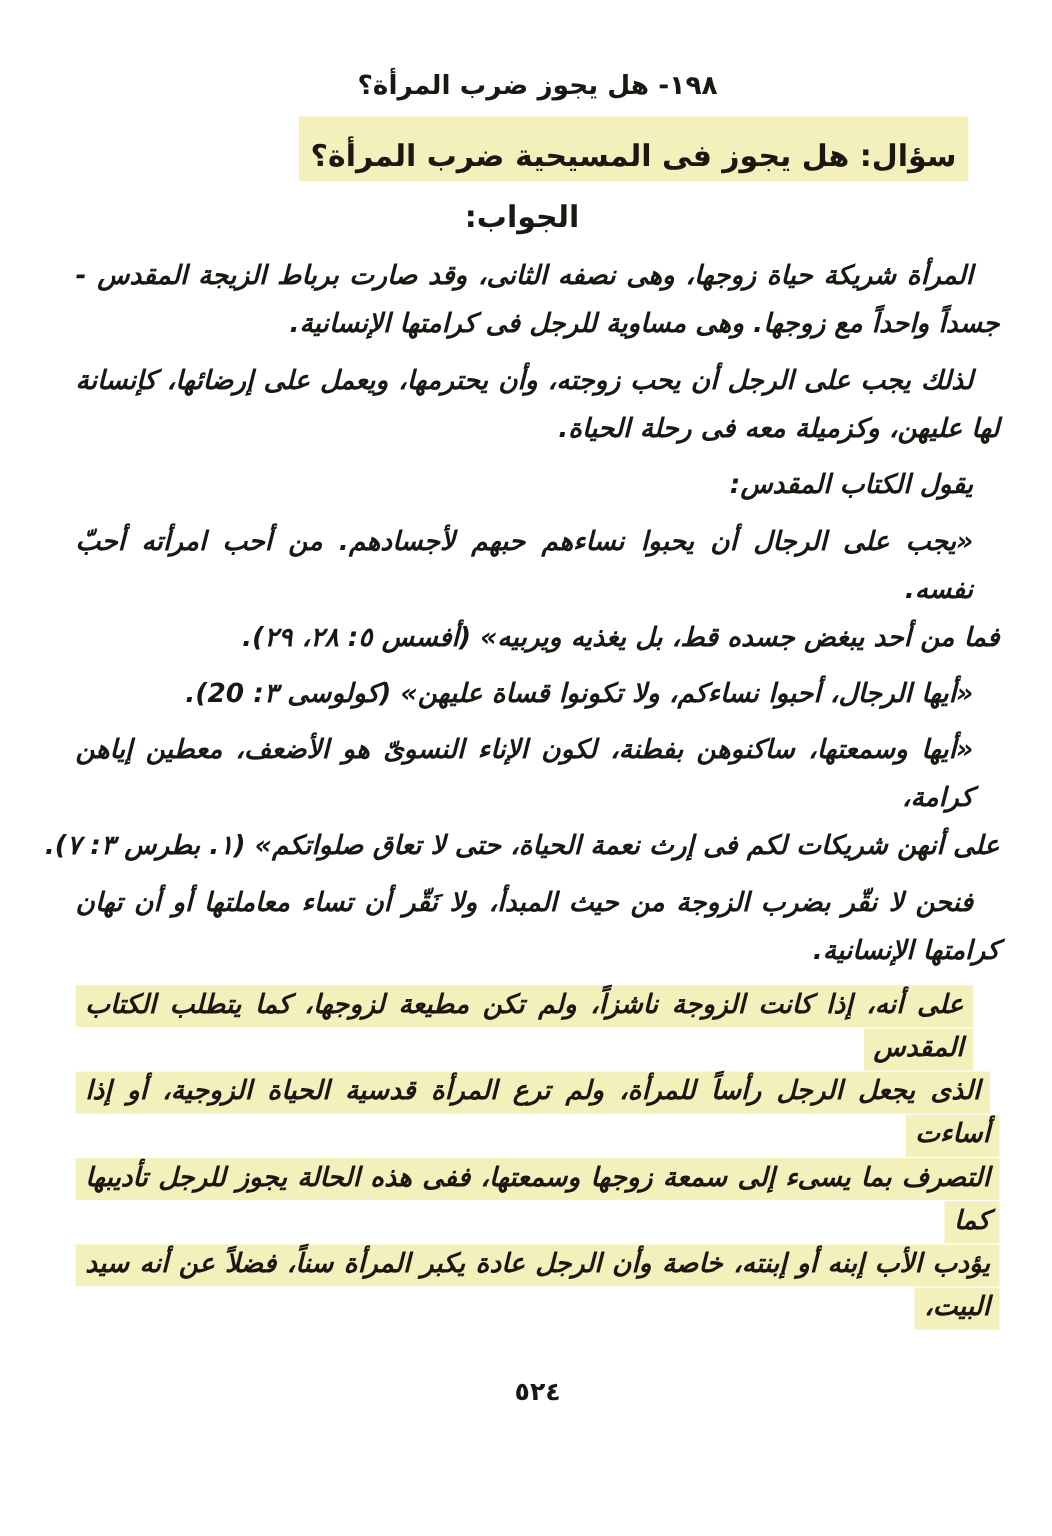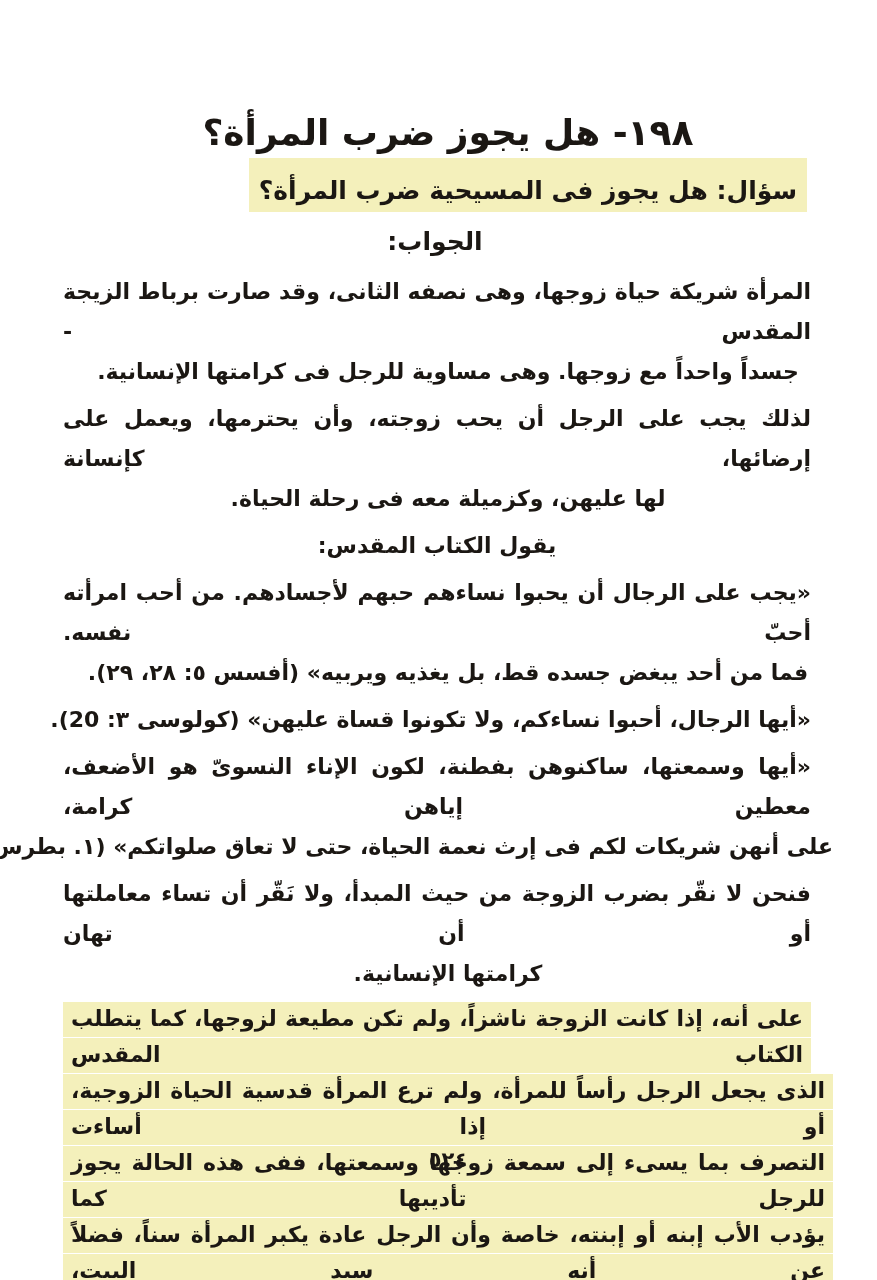--- a/index.html
+++ b/index.html
@@ -18,23 +18,23 @@
     color: #1b1713;
     overflow: hidden;
   }
   .content {
     position: absolute;
     top: 0;
     right: 44px;
     left: 63px;
   }
   .title {
-    margin-top: 110px;
+    margin-top: 49px;
     text-align: center;
-    font-size: 36px;
+    font-size: 22px;
     font-weight: 800;
     line-height: 46px;
     letter-spacing: 0;
   }
   .question-line {
     margin-top: 14px;
     padding-right: 26px;
     text-align: right;
     font-size: 25px;
     font-weight: 800;
@@ -53,27 +53,28 @@
     line-height: 40px;
   }
   .body {
     margin-top: 10px;
     font-size: 22px;
     font-weight: 600;
   }
   .paragraph {
     margin: 0 0 7px 0;
     line-height: 40px;
+    font-style: italic;
   }
   .paragraph.highlighted {
     line-height: 36px;
     margin: 4px 0 14px 0;
   }
   .line {
-    text-align: center;
+    text-align: right;
     white-space: nowrap;
   }
   .line.full {
     white-space: normal;
     text-align: justify;
     text-align-last: justify;
   }
   .line.indent {
     padding-right: 22px;
   }

